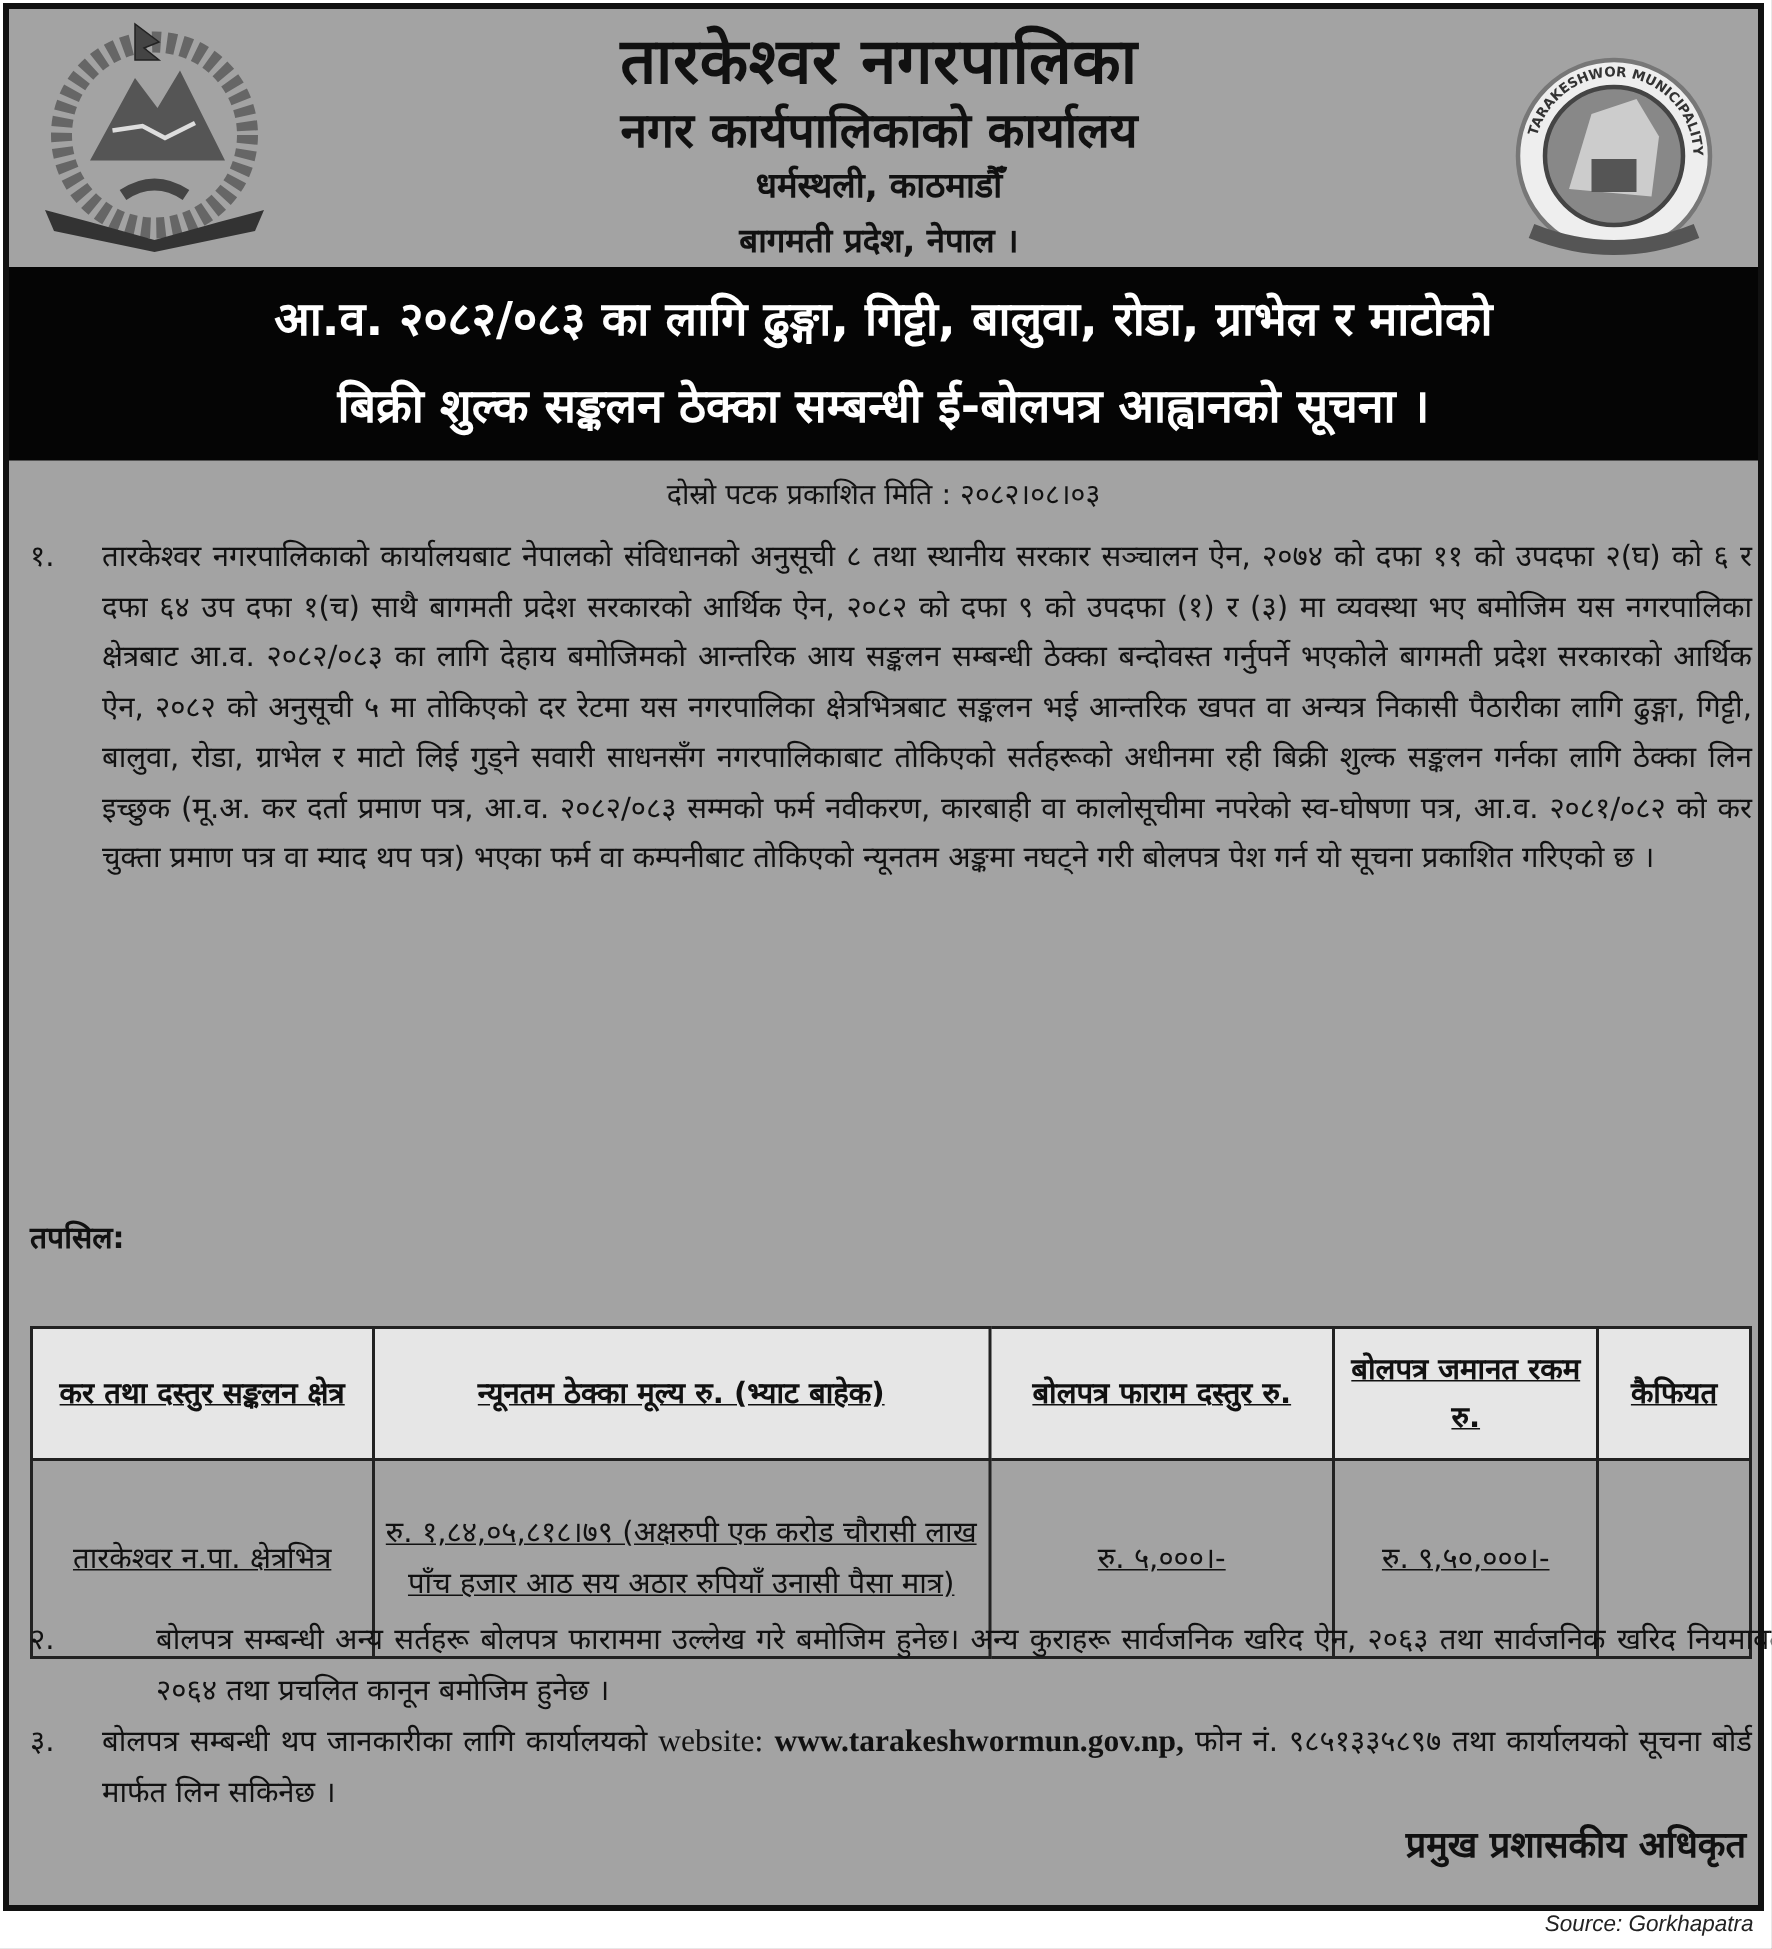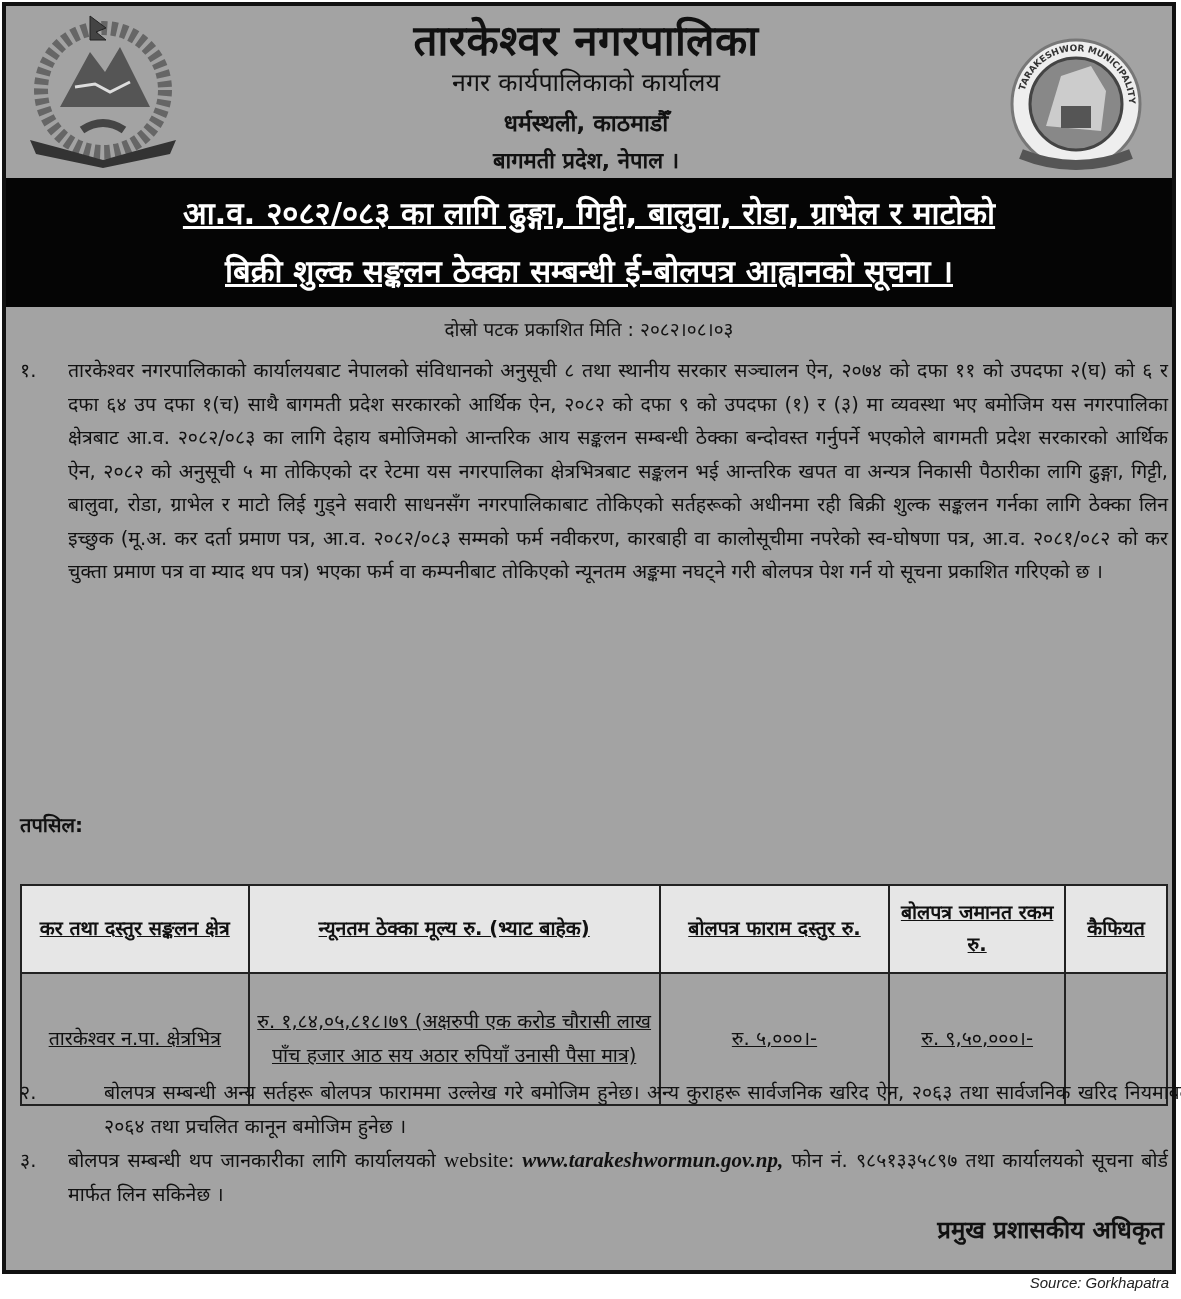--- a/index.html
+++ b/index.html
@@ -5,26 +5,26 @@
   html, body { margin:0; padding:0; background:#ffffff; }
   body { width:1181px; height:1299px; position:relative; overflow:hidden;
          font-family:"DejaVu Sans", sans-serif; color:#111; }
   .frame { position:absolute; left:2px; top:2px; width:1166px; height:1264px;
            border:4px solid #111; background:#a3a3a3; }
   .header { position:absolute; left:0; top:0; width:1166px; height:172px; }
   .logo-left { position:absolute; left:14px; top:6px; width:166px; height:160px; }
   .logo-right { position:absolute; left:995px; top:30px; width:150px; height:140px; }
   .hdr-text { position:absolute; left:200px; width:760px; text-align:center; }
   .hdr-title { top:4px; font-size:42px; font-weight:bold; letter-spacing:0.5px; }
-  .hdr-l2 { top:58px; font-size:25px; font-weight:normal; }
+  .hdr-l2 { top:58px; font-size:32px; font-weight:bold; }
   .hdr-l3 { top:100px; font-size:23px; font-weight:bold; }
   .hdr-l4 { top:138px; font-size:22px; font-weight:bold; }
 
   .banner { position:absolute; left:0; top:172px; width:1166px; height:129px;
-            background:#050505; color:#fff; text-align:center;text-decoration:underline; }
+            background:#050505; color:#fff; text-align:center; }
   .banner-line { font-size:31px; font-weight:bold; line-height:58px; }
   .banner-line.first { margin-top:6px; }
 
   .pubdate { position:absolute; left:0; top:310px; width:1166px; text-align:center;
              font-size:19px; font-weight:normal; }
 
   .para { position:absolute; font-family:"DejaVu Sans", sans-serif; font-size:19.5px;
           line-height:33.5px; text-align:justify; text-align-last:left; }
   .para-num { position:absolute; font-size:19.5px; line-height:33.5px; }
 
@@ -36,21 +36,21 @@
   table.tbl th, table.tbl td { border:2px solid #222; text-align:center; vertical-align:middle;
             font-size:19.5px; padding:4px 6px; }
   table.tbl th { background:#e6e6e6; font-weight:bold; height:78px; line-height:32px; }
   table.tbl td { height:122px; line-height:34px; }
 
   .n2 { left:14px; top:1070px; }
   .p2 { left:62px; top:1070px; width:1100px;margin-left:36px; }
   .n3 { left:14px; top:1138px; }
   .p3 { left:62px; top:1138px; width:1100px; }
   .web { font-family:"Liberation Serif", serif; font-size:21px; }
-  .web b { font-weight:bold;font-style:italic; }
+  .web b { font-weight:bold; }
   .signature { position:absolute; right:8px; top:1206px; font-size:24px; font-weight:bold; }
 
   .source { position:absolute; right:12px; top:1274px; font-family:"Liberation Sans", sans-serif;
             font-style:italic; font-size:15px; color:#222; }
 </style>
 </head>
 <body>
 
 <div class="frame">
 

